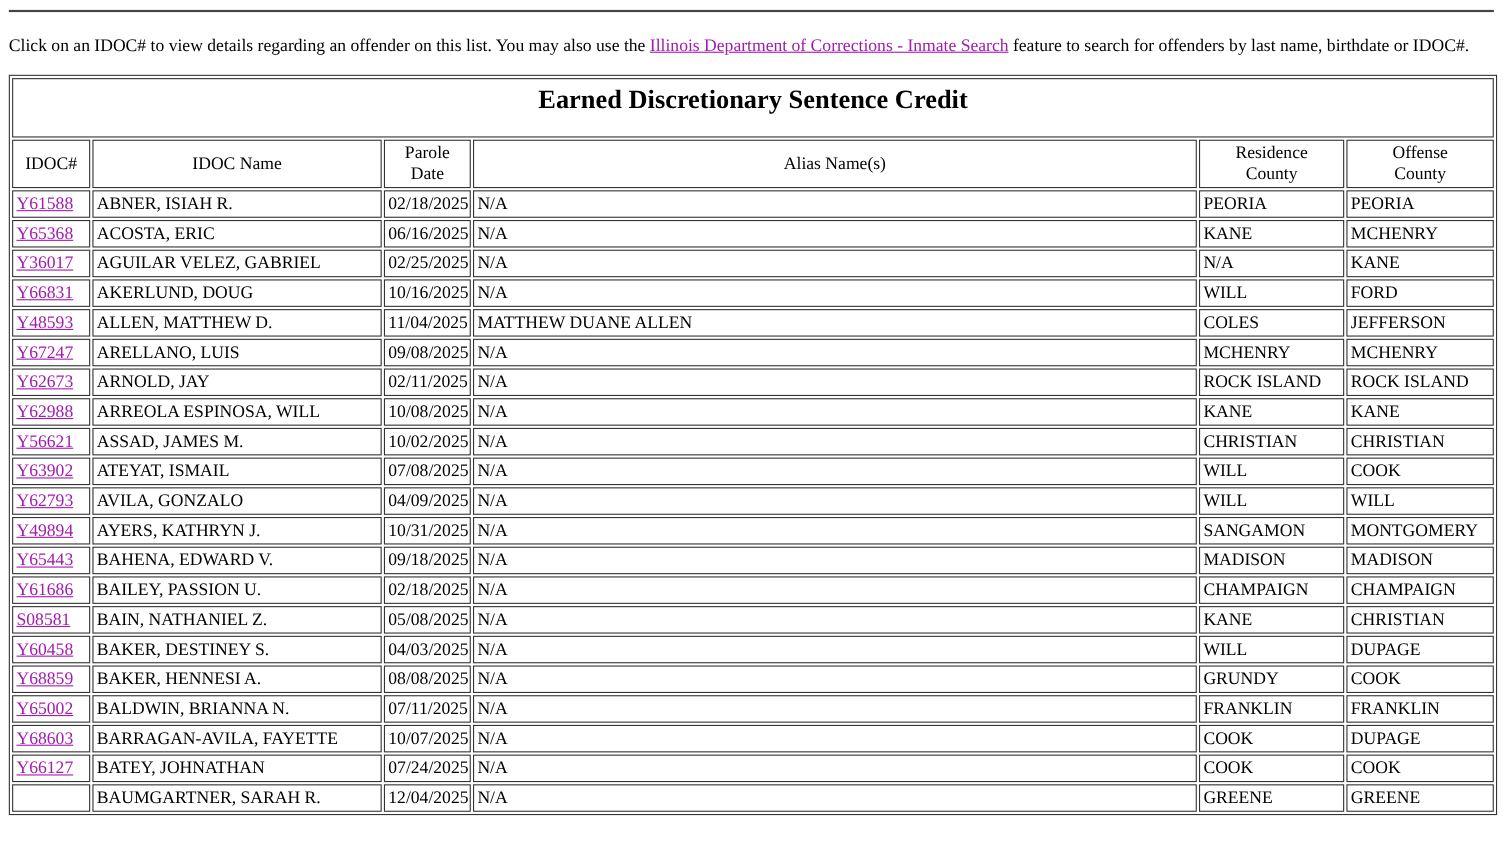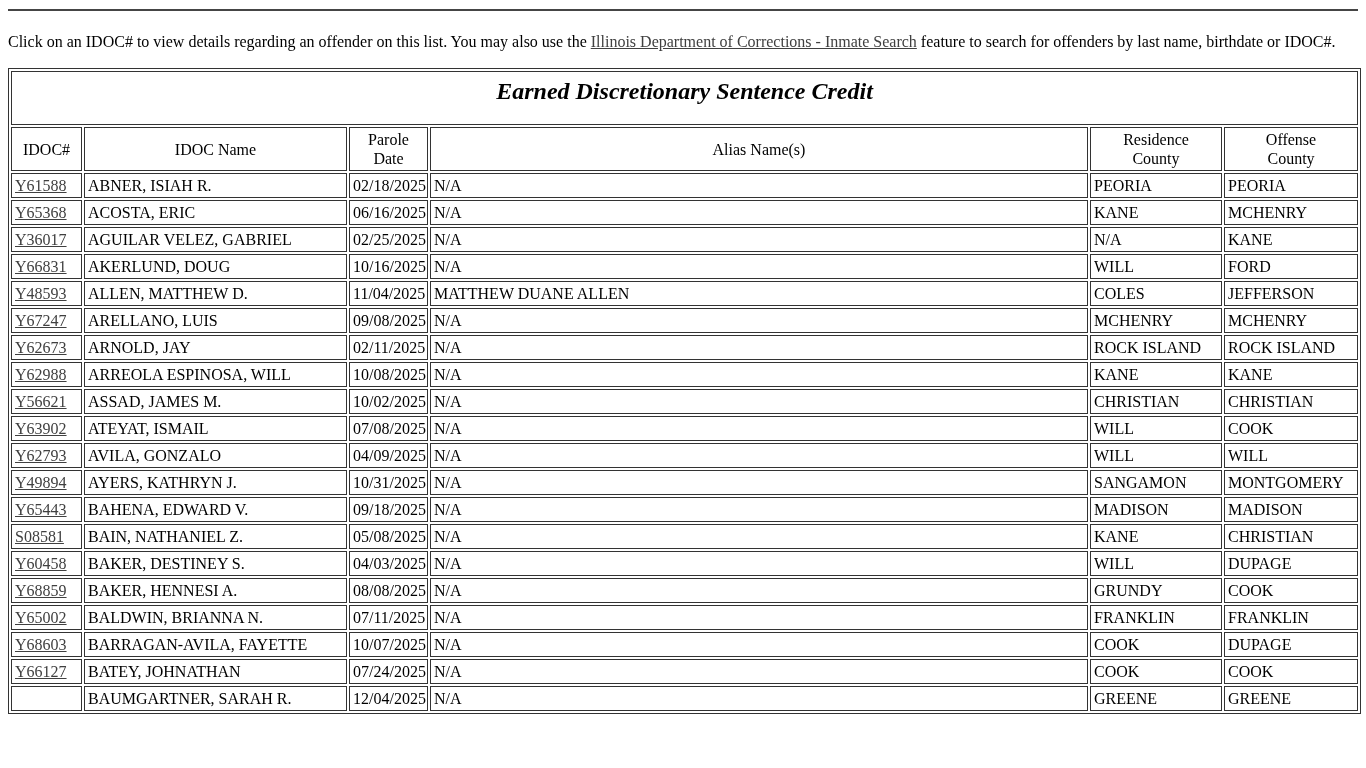--- a/index.html
+++ b/index.html
@@ -8,21 +8,21 @@
     padding: 0 8px;
     font-family: "Liberation Serif", "DejaVu Serif", serif;
     font-size: 16px; color: #000;
   }
   hr.top-rule {
     margin: 9px 0 0 0;
     border: none;
     border-top: 2px solid #454545;
   }
   p.intro { margin: 21px 0 17px 0; line-height: 19px; }
-  a { color: #404040; text-decoration: underline; cursor: pointer; }
+  a { color: #a21caf; text-decoration: underline; cursor: pointer; }
   table.credit-table {
     table-layout: fixed;
     width: 1351px;
     border-collapse: separate;
     border-spacing: 2px;
     border: 1px solid #333;
     font-size: 16px;
   }
   th, td {
     border: 1px solid #333;
@@ -36,21 +36,20 @@
     vertical-align: middle;
     white-space: pre-line;
     padding: 2px 1px;
   }
   td.title-cell { text-align: center; padding: 0; }
   .table-title {
     font-weight: bold;
     font-size: 24px;
     line-height: 28px;
     padding: 5px 0 19px 0;
-    font-style: italic;
   }
 </style>
 </head>
 <body>
 
 <div class="page">
 
   <hr class="top-rule">
 
   <p class="intro"><span>Click on an IDOC# to view details regarding an offender on this list. You may also use the </span><a href="#">Illinois Department of Corrections - Inmate Search</a><span> feature to search for offenders by last name, birthdate or IDOC#.</span></p>
@@ -179,20 +178,28 @@
     </tr>
         <tr>
       <td><a href="#">Y65443</a></td>
       <td>BAHENA, EDWARD V.</td>
       <td>09/18/2025</td>
       <td>N/A</td>
       <td>MADISON</td>
       <td>MADISON</td>
     </tr>
         <tr>
+      <td><a href="#">Y61686</a></td>
+      <td>BAILEY, PASSION U.</td>
+      <td>02/18/2025</td>
+      <td>N/A</td>
+      <td>CHAMPAIGN</td>
+      <td>CHAMPAIGN</td>
+    </tr>
+        <tr>
       <td><a href="#">S08581</a></td>
       <td>BAIN, NATHANIEL Z.</td>
       <td>05/08/2025</td>
       <td>N/A</td>
       <td>KANE</td>
       <td>CHRISTIAN</td>
     </tr>
         <tr>
       <td><a href="#">Y60458</a></td>
       <td>BAKER, DESTINEY S.</td>

